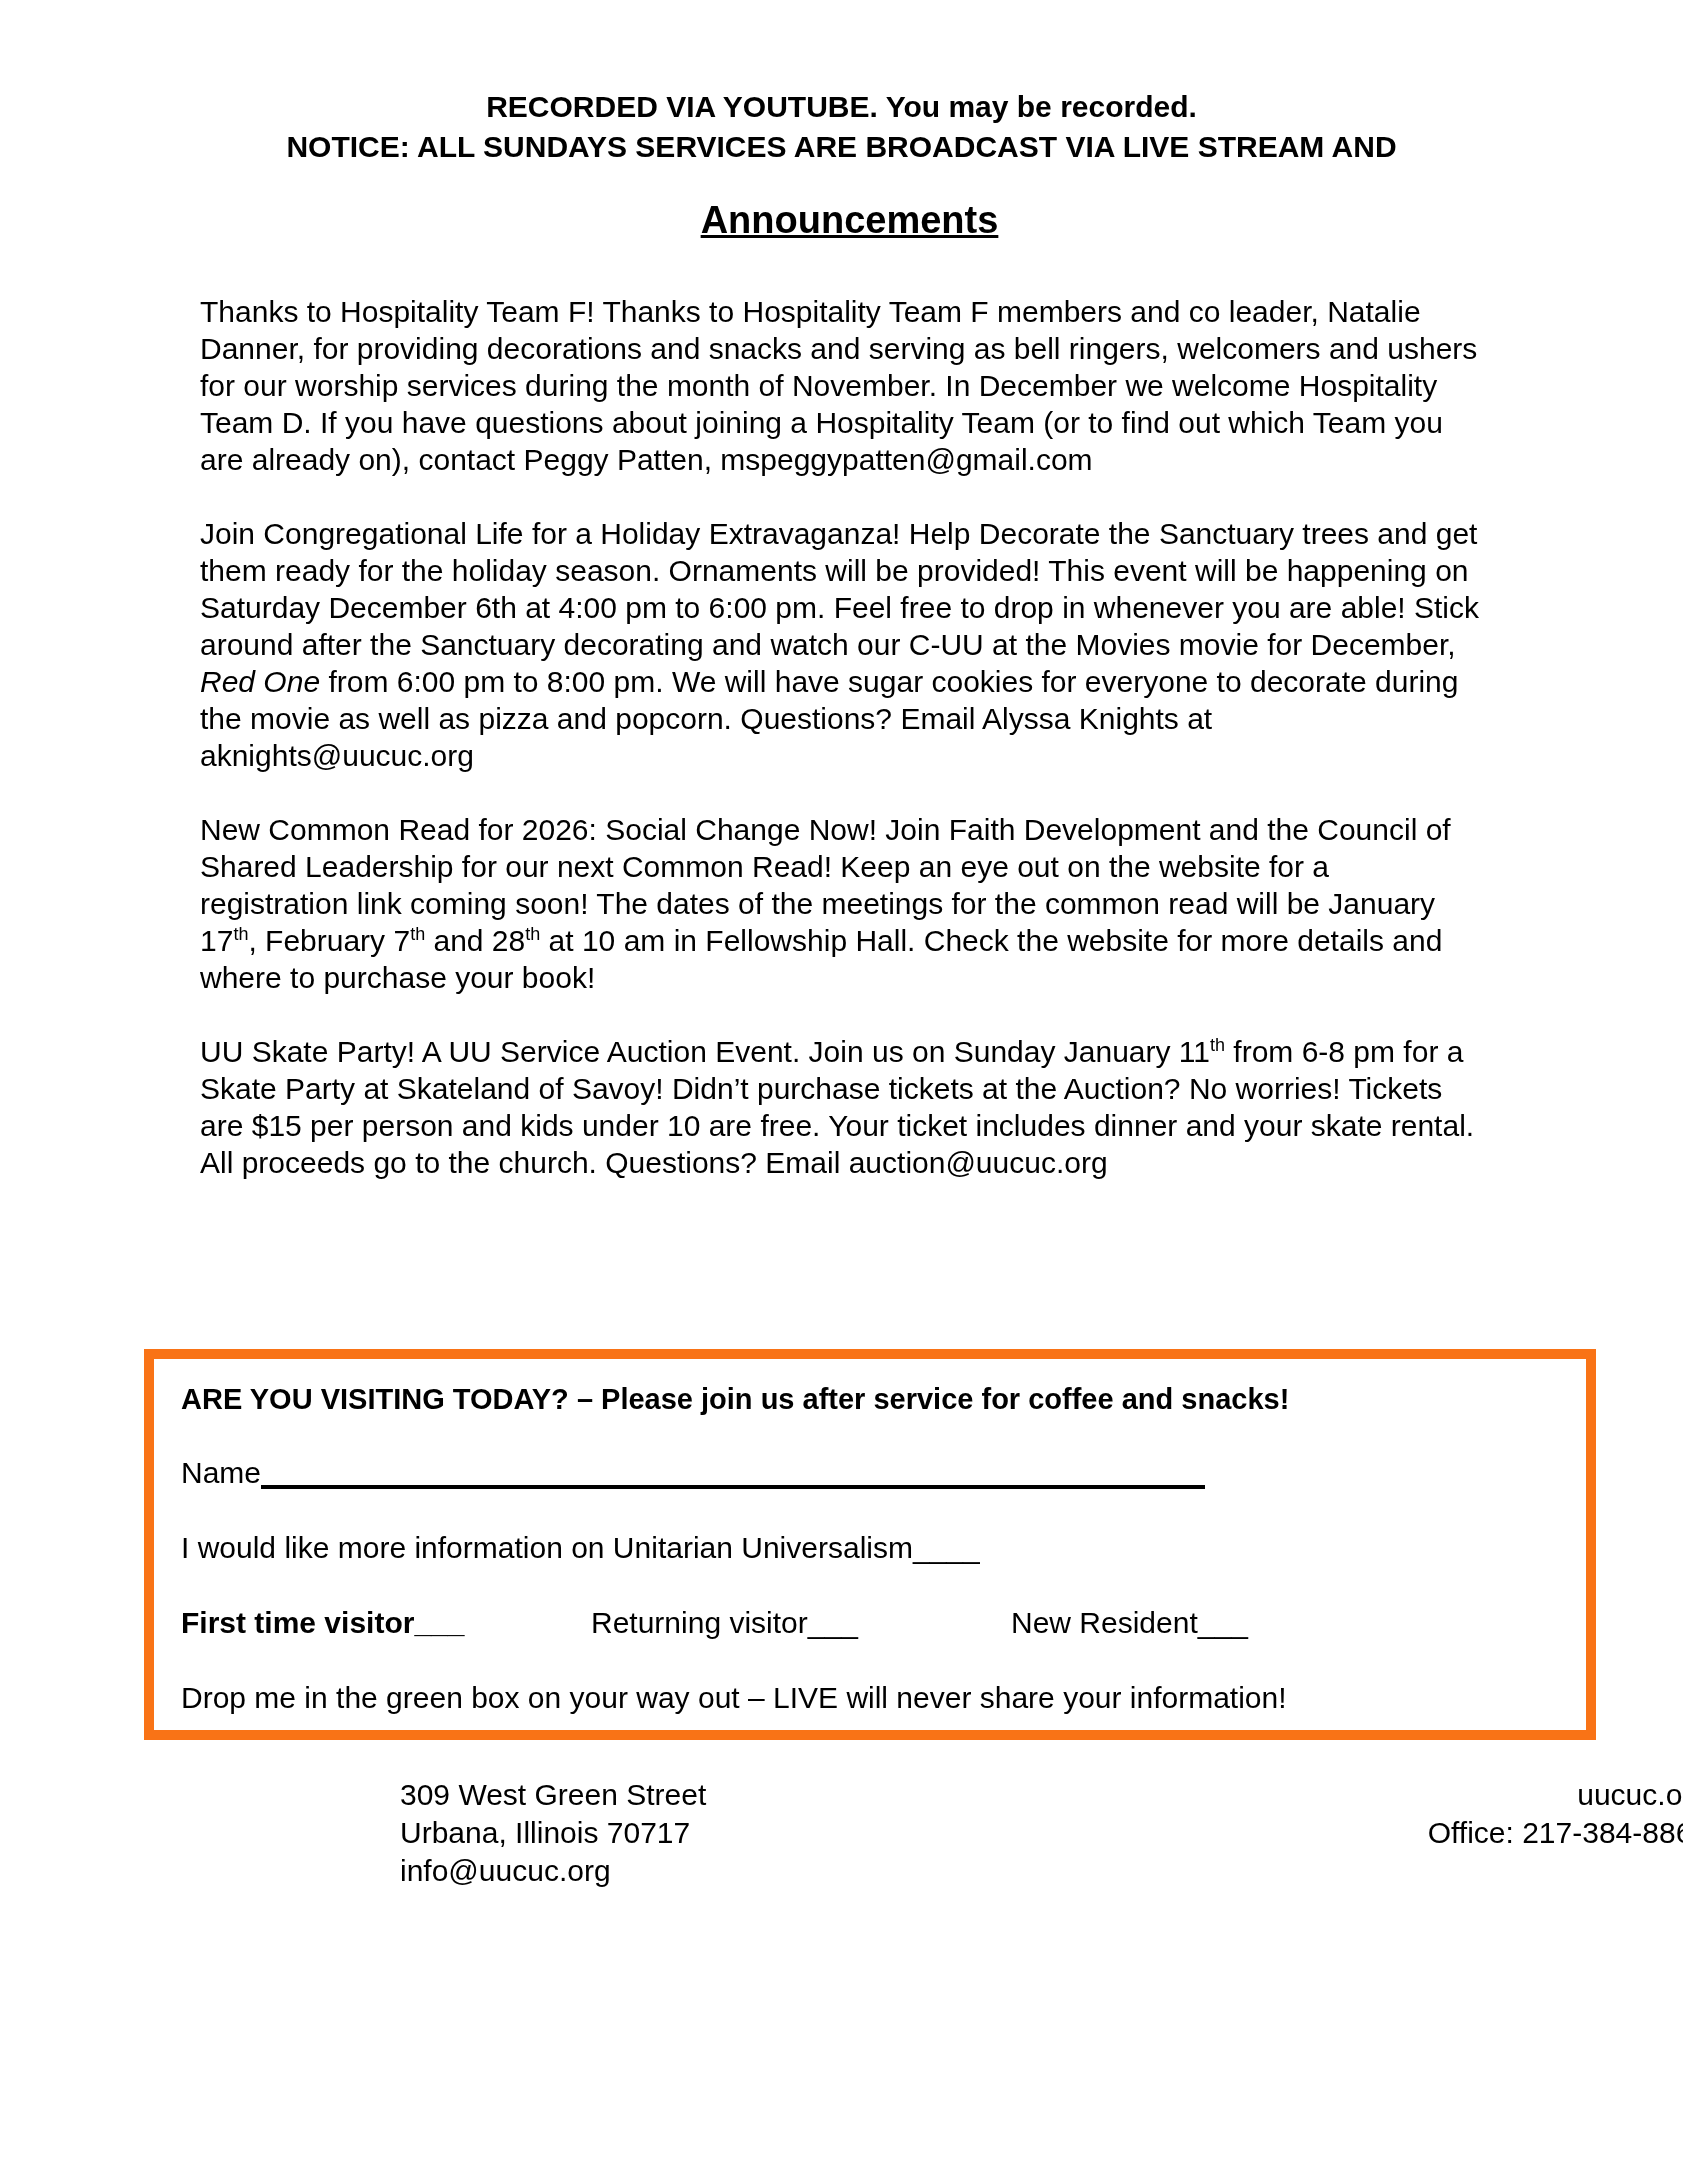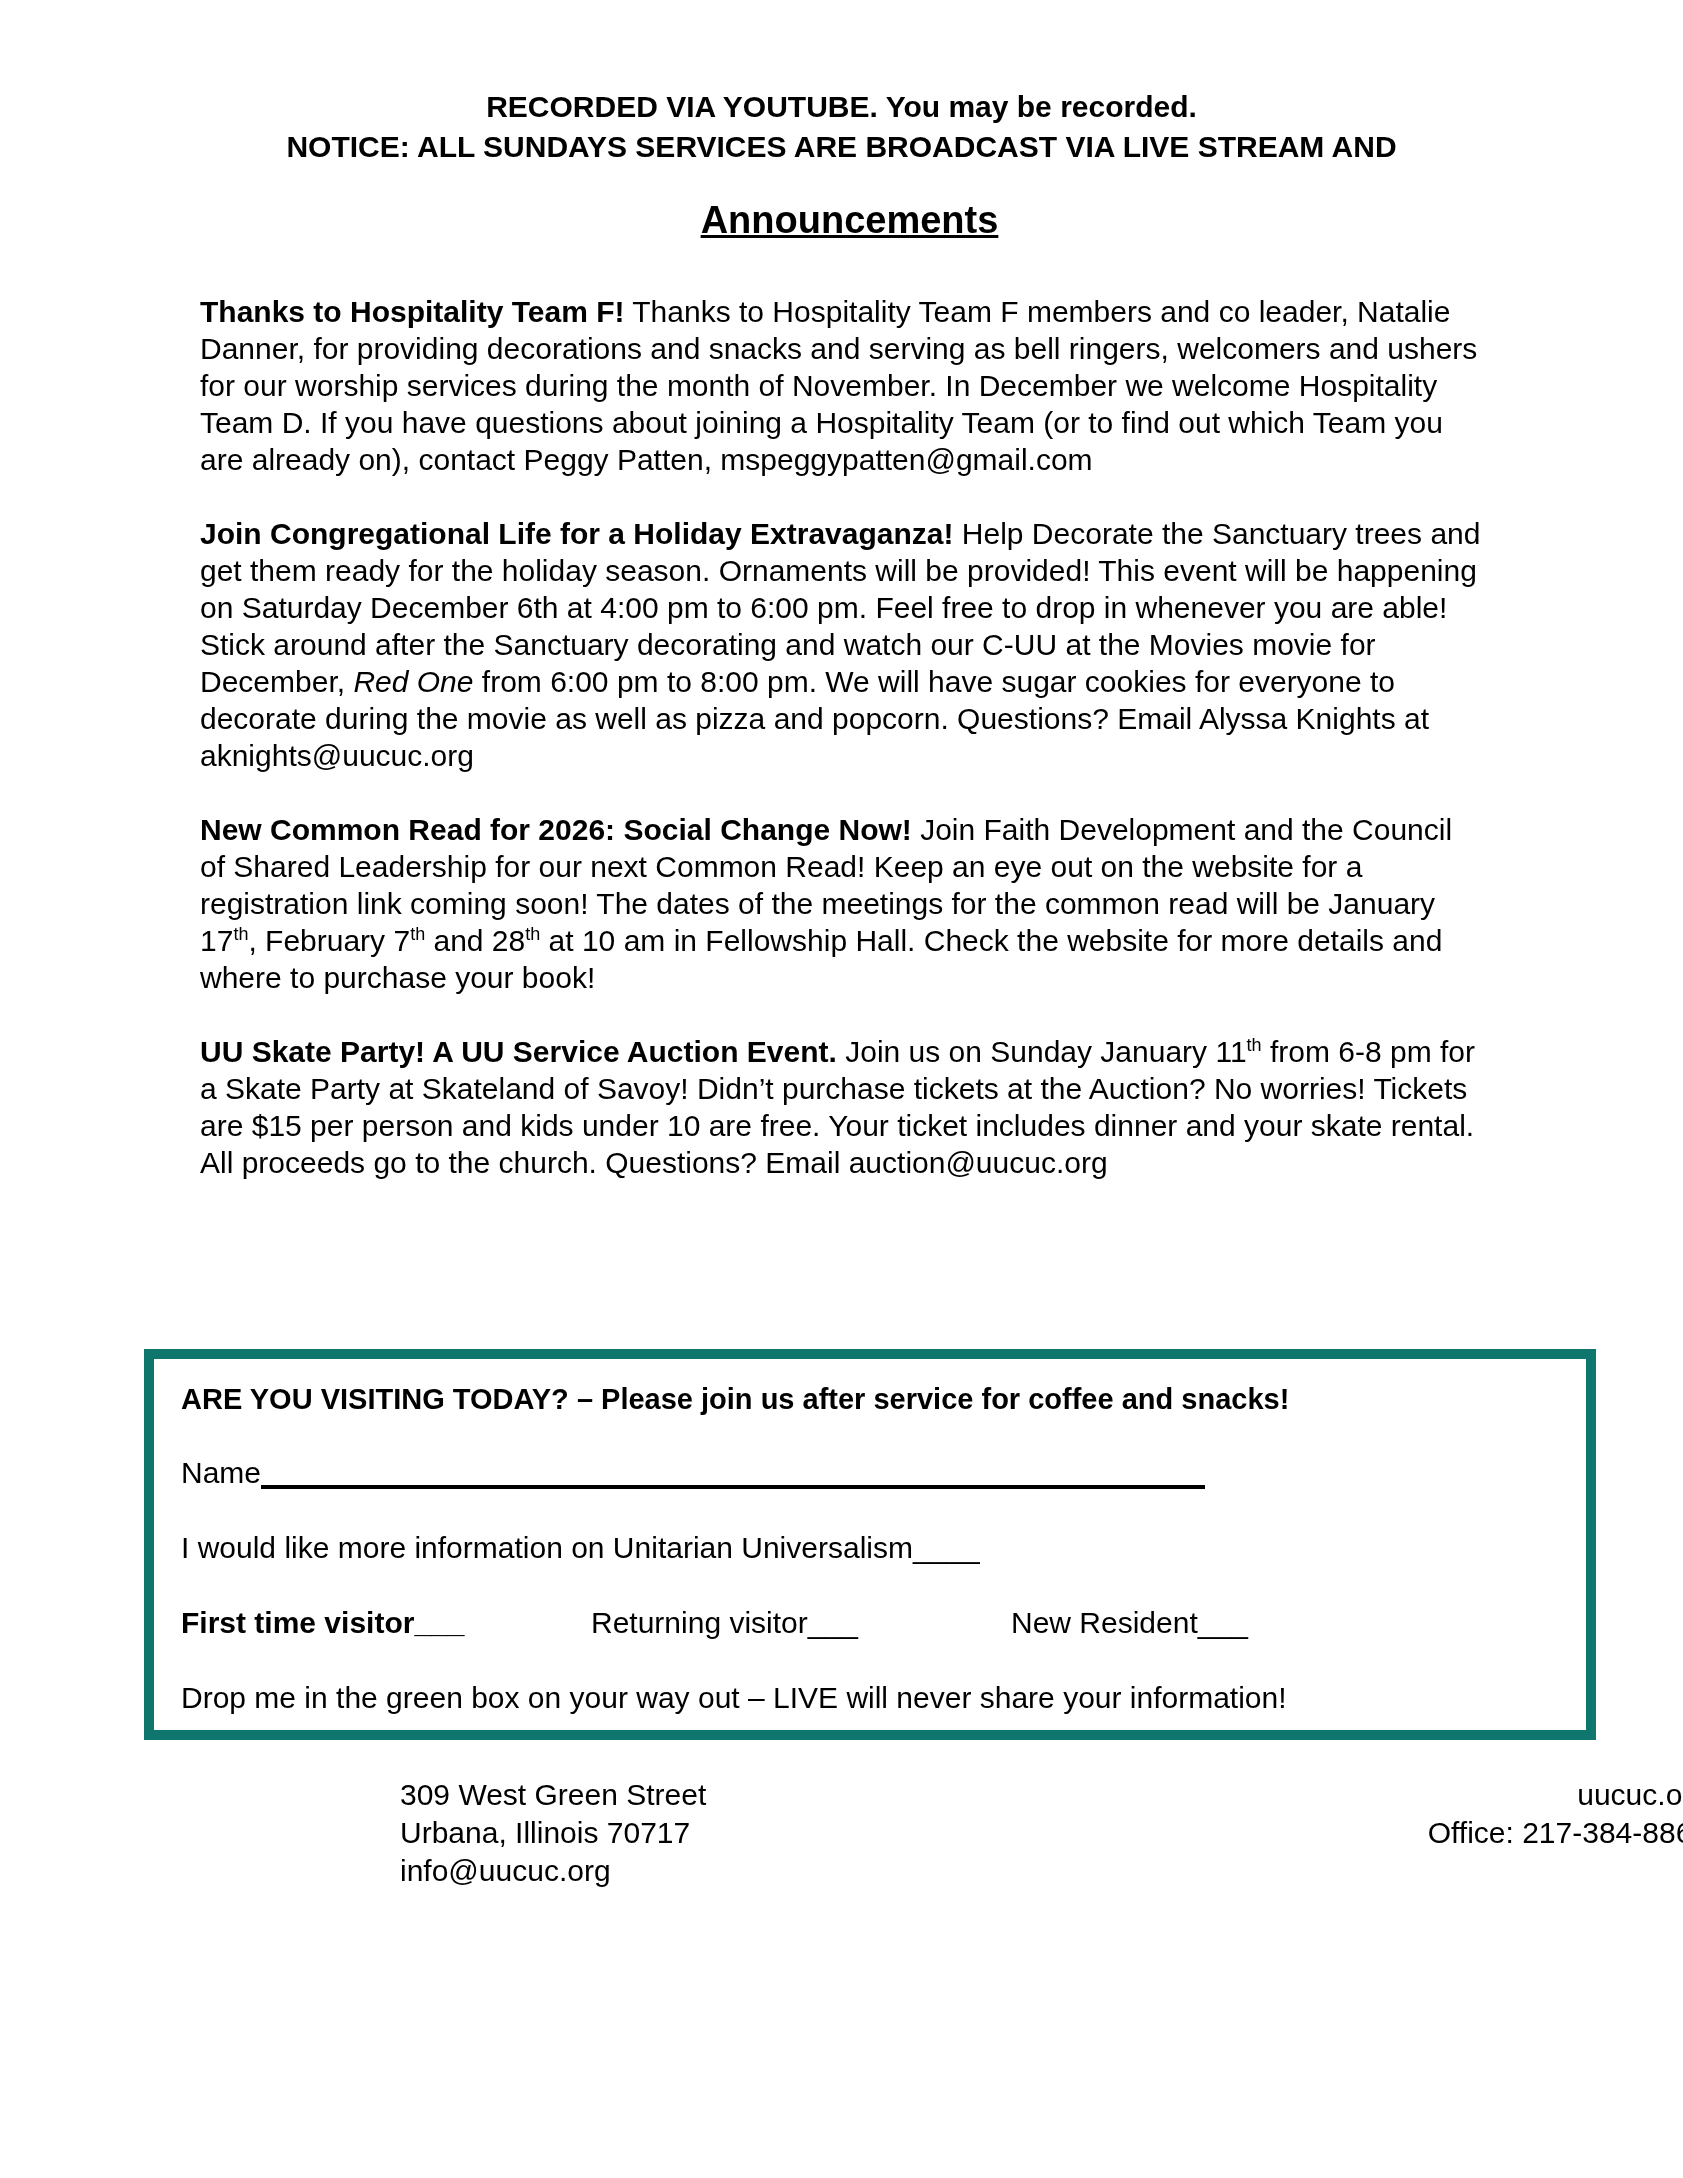--- a/index.html
+++ b/index.html
@@ -33,34 +33,34 @@
   }
 
   
   .content {
     margin-left: 200px;
     width: 1283px;
     font-size: 30px;
     line-height: 37px;
   }
   .content p.announcement { margin: 0 0 37px 0; }
-  .content b { font-weight: bold; }
+  .content b { font-weight: normal; }
   .content i { font-style: italic; }
   sup {
     font-size: 18px;
     vertical-align: super;
     line-height: 0;
   }
 
   
   .visitor-box {
     margin-top: 168px;
     margin-left: -56px;
     width: 1452px;
-    border: 10px solid #0f766e;
+    border: 10px solid #f97316;
     padding: 22px 8px 14px 27px;
     font-size: 30px;
     line-height: 37px;
   }
   .box-heading {
     font-weight: bold;
     font-size: 29px;
     white-space: nowrap;
     margin: 0 0 36px 0;
   }

